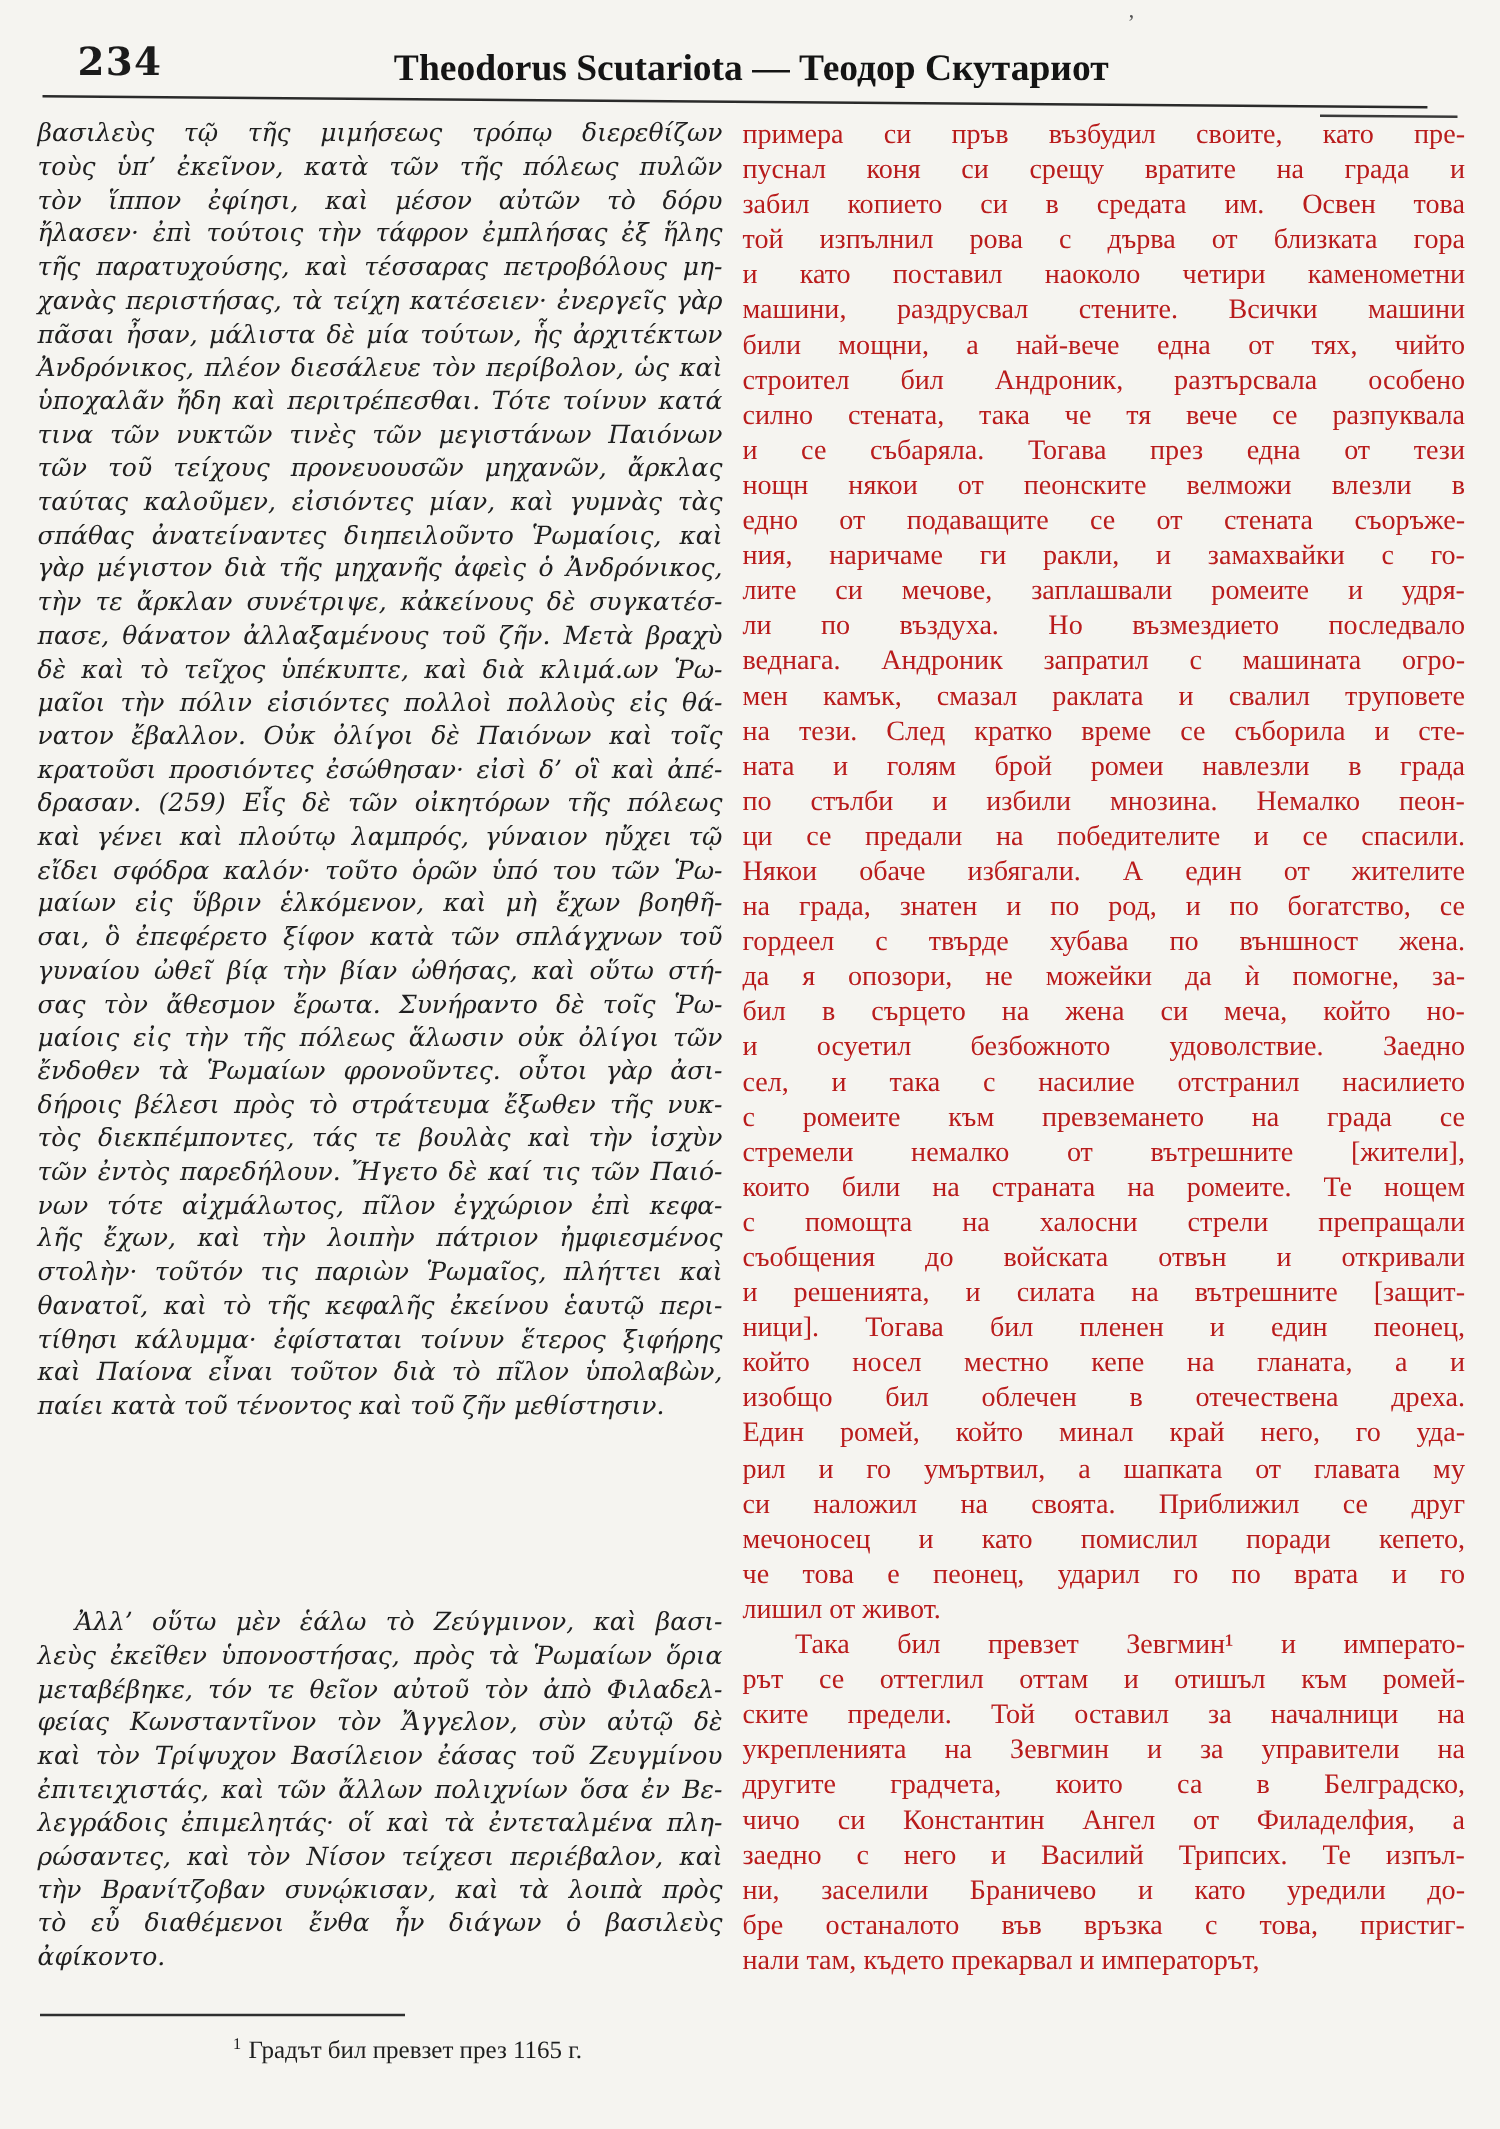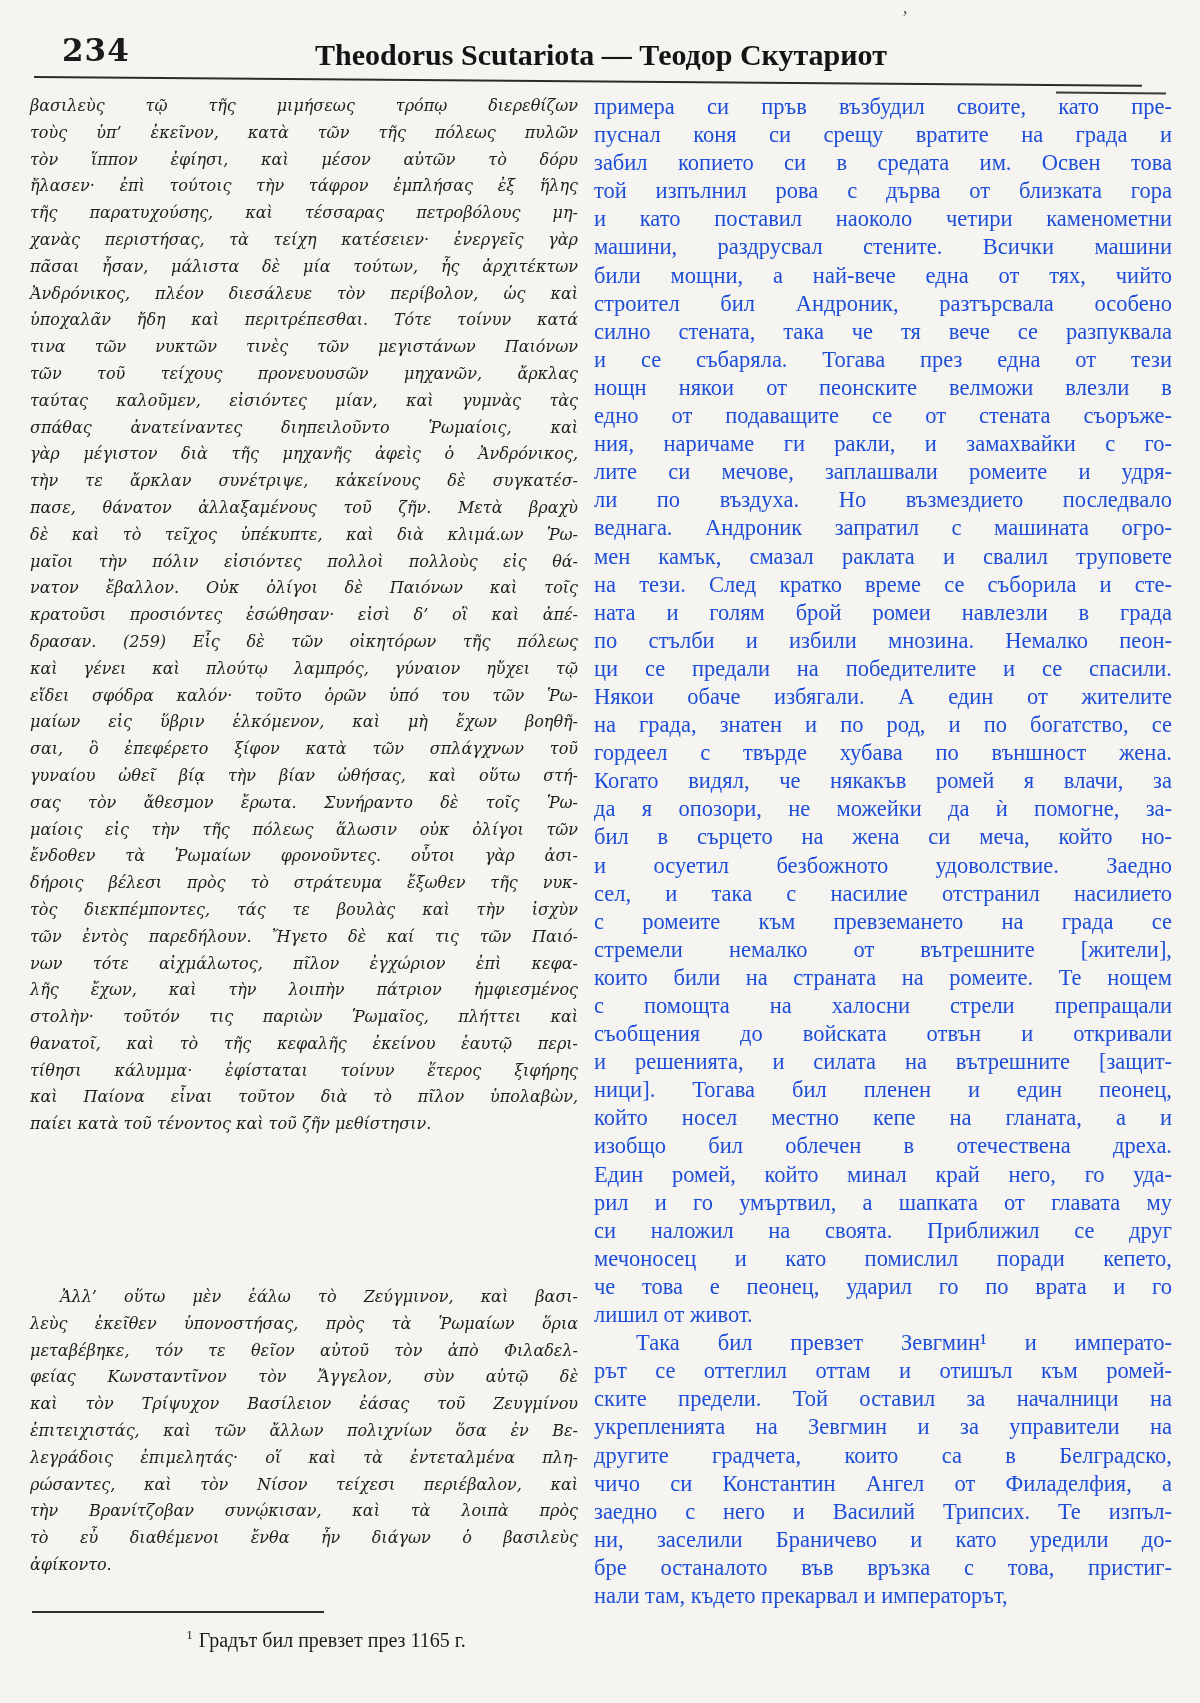--- a/index.html
+++ b/index.html
@@ -81,29 +81,29 @@
     text-align: justify;
     text-align-last: justify;
     white-space: normal;
   }
   .line.last {
     text-align-last: left;
   }
   .col-left .line {
     font-family: "DejaVu Serif", serif;
     font-style: italic;
-    font-size: 16px;
+    font-size: 20px;
     line-height: 26.8px;
     color: #202020;
   }
   .col-right .line {
     font-family: "Liberation Serif", serif;
     font-size: 22.5px;
     line-height: 28.1px;
-    color: #1d4ed8;
+    color: #b91c1c;
   }
   .para { margin: 0; }
   .para.indent-first .line:first-child { text-indent: 30px; }
   #greek-para-2 { margin-top: 146px; }
   #bulgarian-para-2 .line:first-child { text-indent: 42px; }
   
   .footnote {
     margin-top: 32px;
   }
   .footnote-rule {
@@ -232,21 +232,20 @@
           <div class="line">ли по въздуха. Но възмездието последвало</div>
           <div class="line">веднага. Андроник запратил с машината огро-</div>
           <div class="line">мен камък, смазал раклата и свалил труповете</div>
           <div class="line">на тези. След кратко време се съборила и сте-</div>
           <div class="line">ната и голям брой ромеи навлезли в града</div>
           <div class="line">по стълби и избили мнозина. Немалко пеон-</div>
           <div class="line">ци се предали на победителите и се спасили.</div>
           <div class="line">Някои обаче избягали. А един от жителите</div>
           <div class="line">на града, знатен и по род, и по богатство, се</div>
           <div class="line">гордеел с твърде хубава по външност жена.</div>
-          <div class="line">Когато видял, че някакъв ромей я влачи, за</div>
           <div class="line">да я опозори, не можейки да ѝ помогне, за-</div>
           <div class="line">бил в сърцето на жена си меча, който но-</div>
           <div class="line">и осуетил безбожното удоволствие. Заедно</div>
           <div class="line">сел, и така с насилие отстранил насилието</div>
           <div class="line">с ромеите към превземането на града се</div>
           <div class="line">стремели немалко от вътрешните [жители],</div>
           <div class="line">които били на страната на ромеите. Те нощем</div>
           <div class="line">с помощта на халосни стрели препращали</div>
           <div class="line">съобщения до войската отвън и откривали</div>
           <div class="line">и решенията, и силата на вътрешните [защит-</div>

